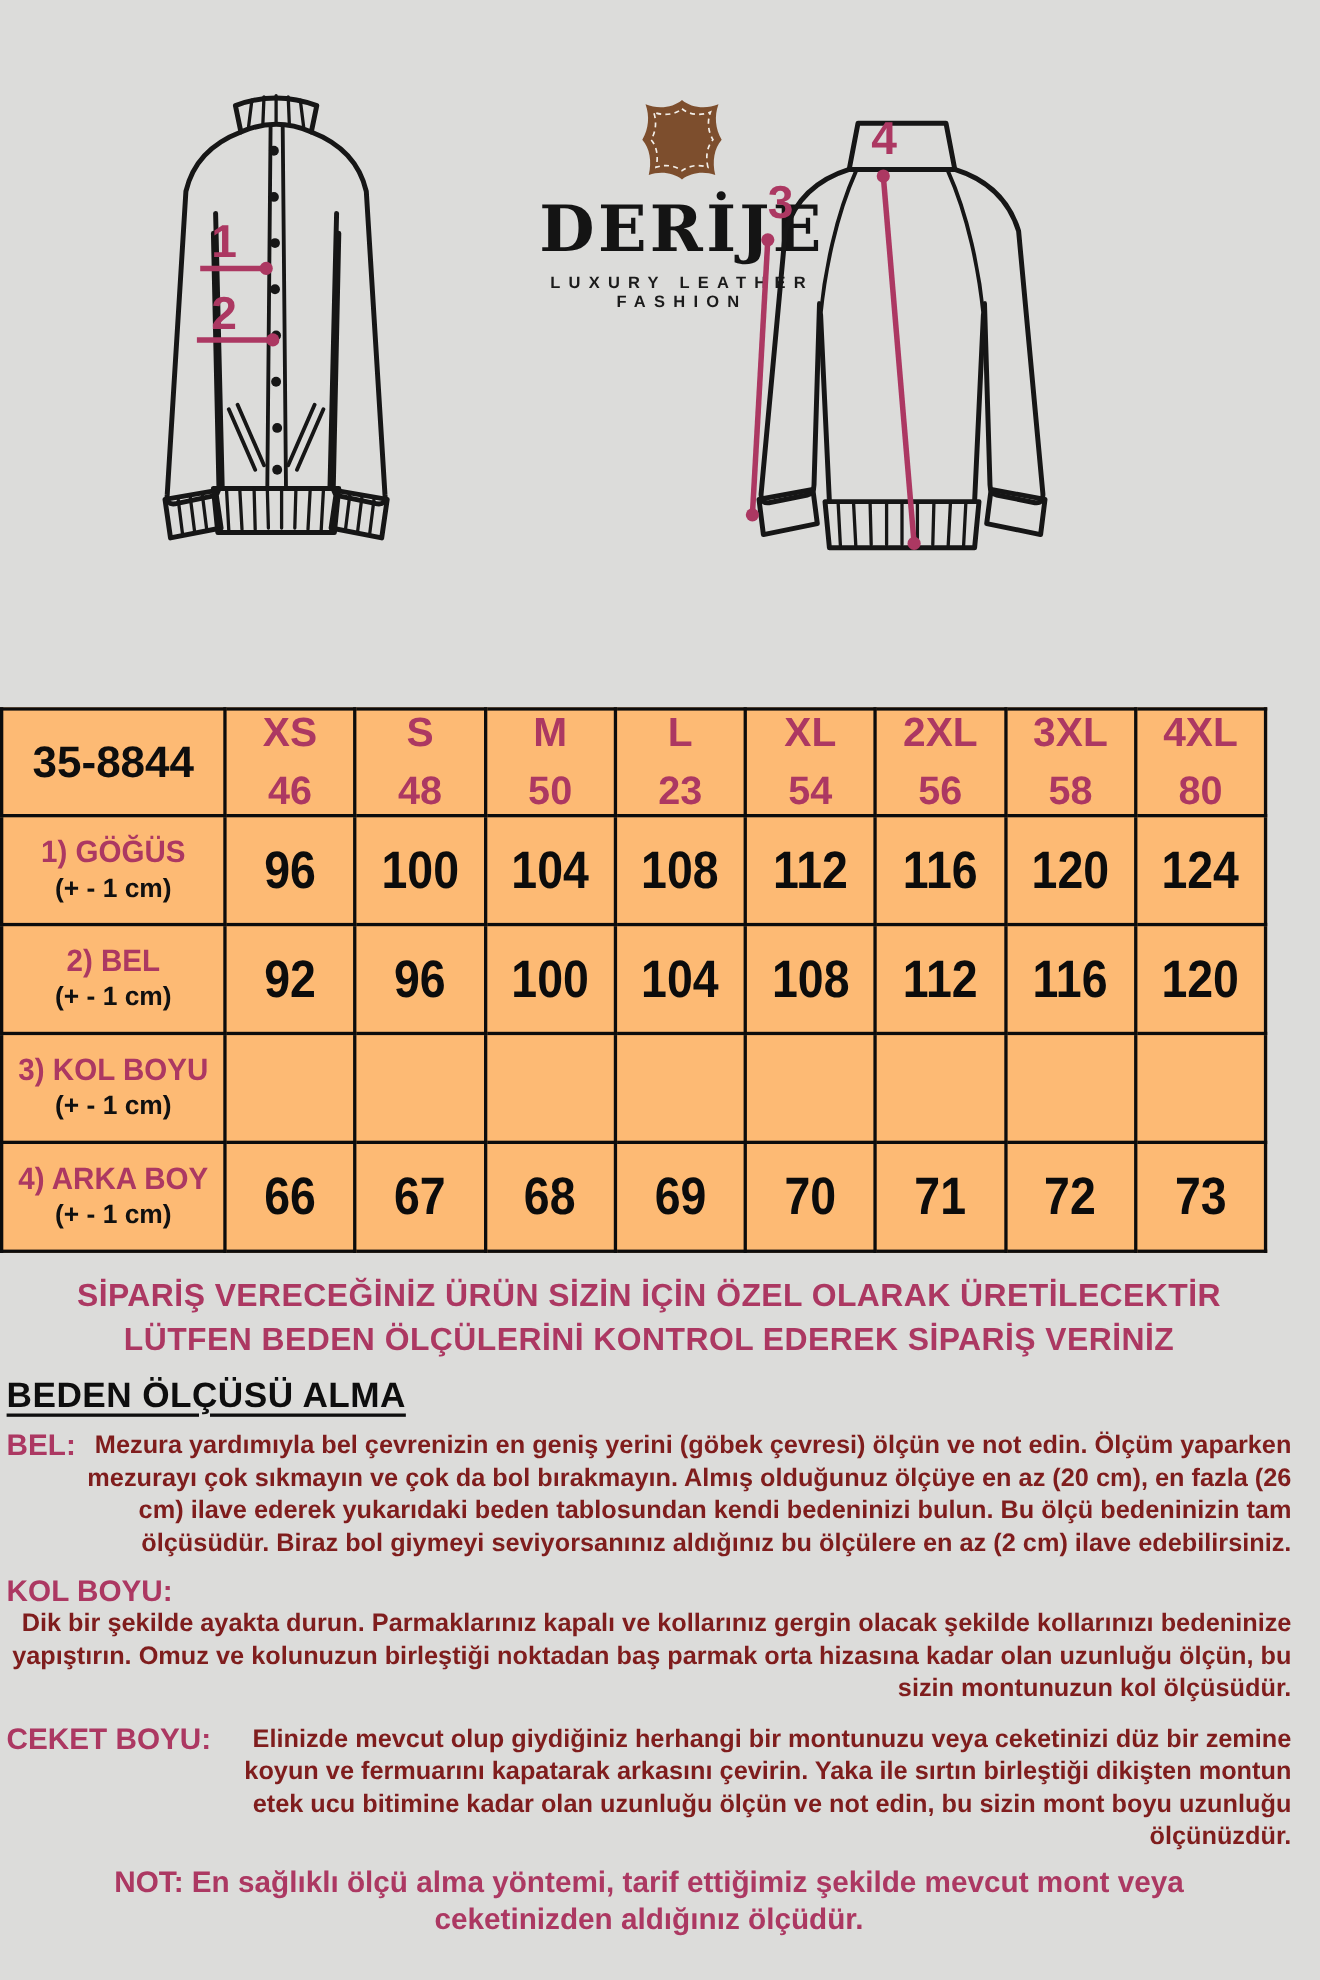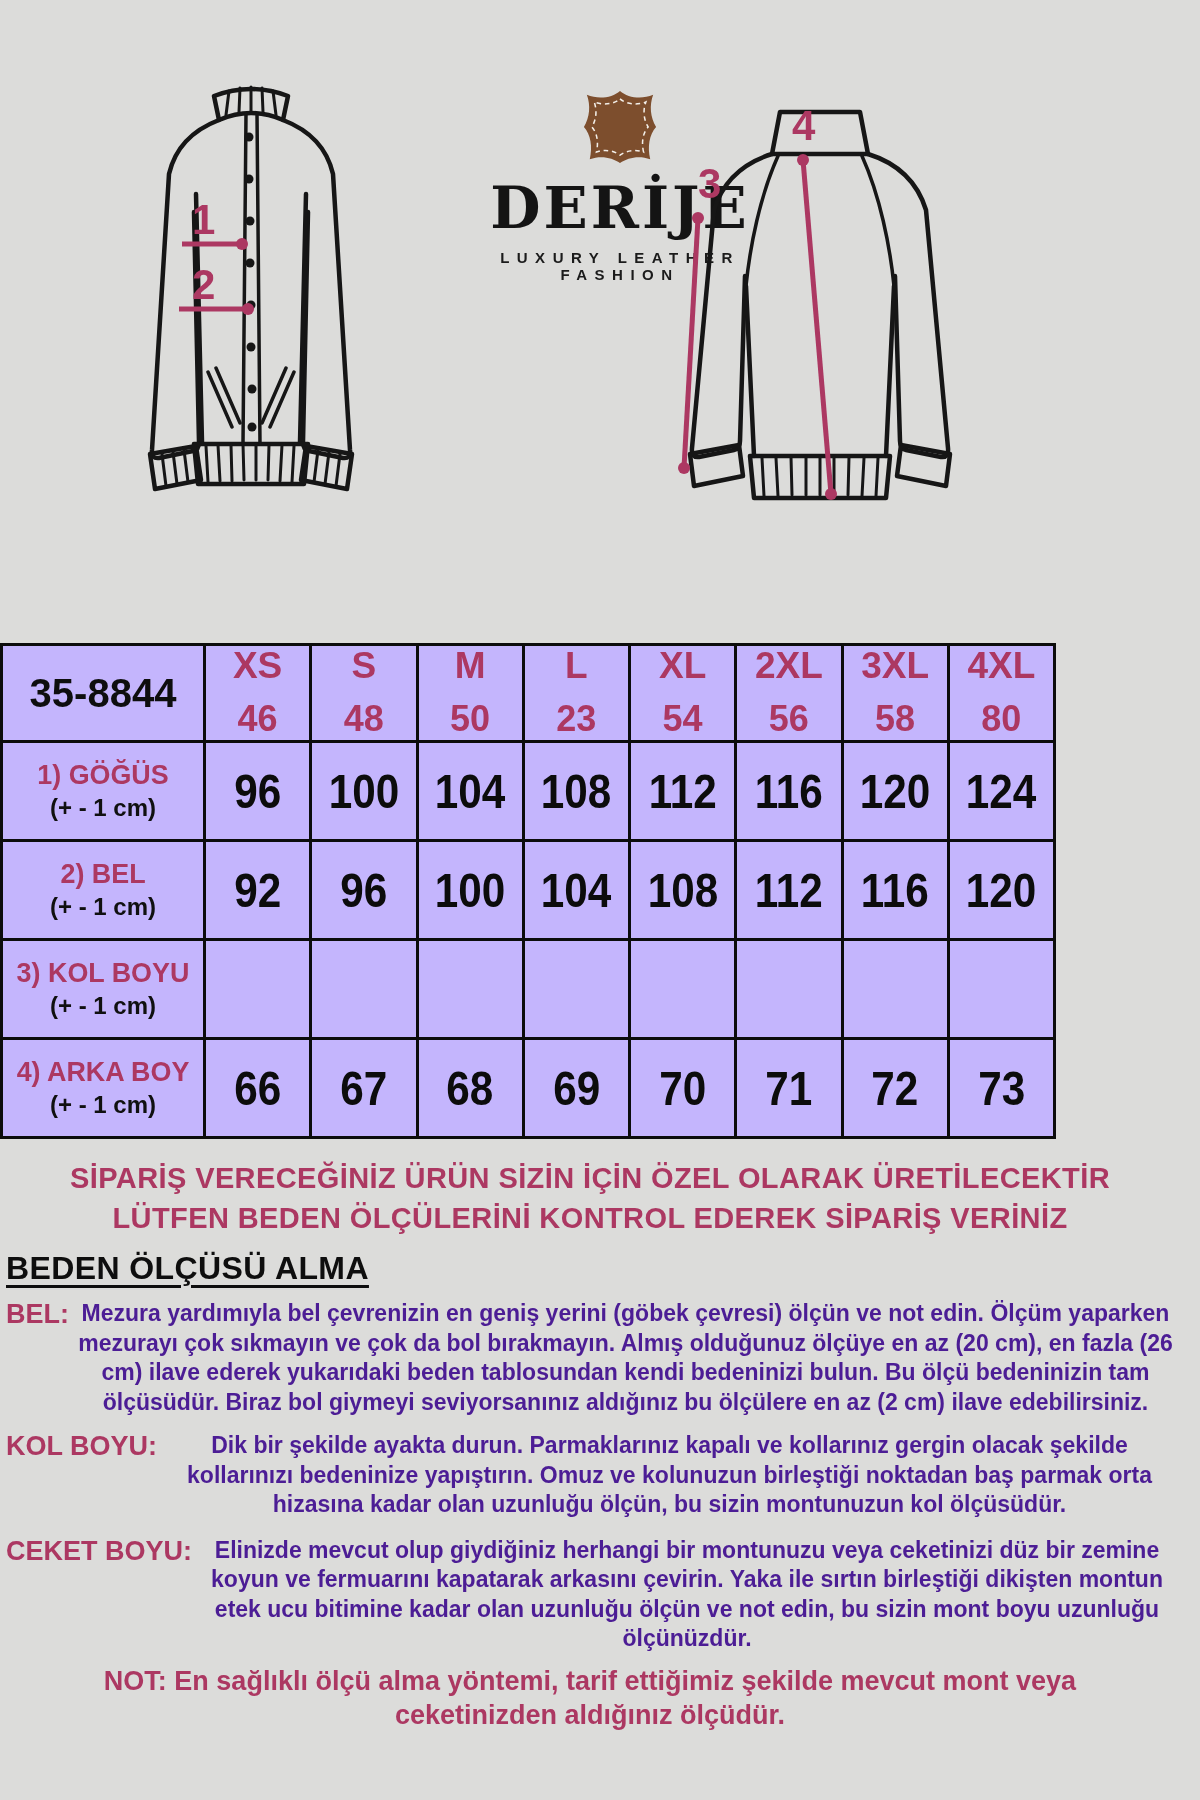--- a/index.html
+++ b/index.html
@@ -18,22 +18,22 @@
     font-size:58px;letter-spacing:3px;color:#141414;line-height:1.05;
   }
   .tagline{
     margin-top:10px;font-size:15px;font-weight:700;letter-spacing:7.5px;color:#1b1b1b;
   }
   .marker-text{
     font-family:"Liberation Sans",sans-serif;font-weight:bold;font-size:42px;
   }
   
   table.size-table{
-    position:absolute;left:0;top:643px;width:1056px;
-    border-collapse:collapse;table-layout:fixed;background:#c4b5fd;
+    position:absolute;left:0;top:643px;width:1152px;
+    border-collapse:collapse;table-layout:fixed;background:#fdba74;
   }
   table.size-table td{
     border:3px solid #0c0c0c;text-align:center;vertical-align:middle;
     padding:0;overflow:hidden;
   }
   tr.head td{height:94px;}
   tr.body-row td{height:96px;}
   .product-code{font-size:40px;font-weight:bold;letter-spacing:0px;color:#0e0e0e;}
   .sz-label{font-size:37px;font-weight:bold;color:#ac3862;line-height:1.0;}
   .sz-num{font-size:36px;font-weight:bold;color:#ac3862;line-height:1.1;margin-top:15px;}
@@ -45,24 +45,24 @@
   .notice{margin-top:18px;text-align:center;color:#ac3862;font-weight:bold;
           font-size:29px;line-height:40px;letter-spacing:0.4px;}
   .measure-heading{
     margin:12px 0 0 6px;font-size:32px;font-weight:bold;color:#0e0e0e;letter-spacing:0.4px;
     text-decoration:underline;text-decoration-thickness:3px;text-underline-offset:6px;
     display:inline-block;
   }
   .block{display:flex;align-items:flex-start;margin:14px 6px 0 6px;}
   .block .lbl{flex:0 0 auto;color:#ac3862;font-weight:bold;font-size:27px;line-height:30px;
               white-space:nowrap;padding-right:8px;}
-  .block p{flex:1 1 auto;margin:0;text-align:center;font-weight:bold;color:#4c1d95;
+  .block p{flex:1 1 auto;margin:0;text-align:right;font-weight:bold;color:#7f1d1d;
            font-size:23px;line-height:29.5px;}
   .block-bel{margin-top:12px;}
-  .block-kol{}
+  .block-kol{flex-direction:column;}
   .block-ceket{margin-top:16px;}
   .note{margin:10px auto 0 auto;max-width:1010px;text-align:center;color:#ac3862;
         font-weight:bold;font-size:27px;line-height:34px;}
 </style>
 </head>
 <body>
 
 <div class="page">
 
   <svg class="jacket jacket-front" width="310" height="450" viewBox="0 0 310 450">

